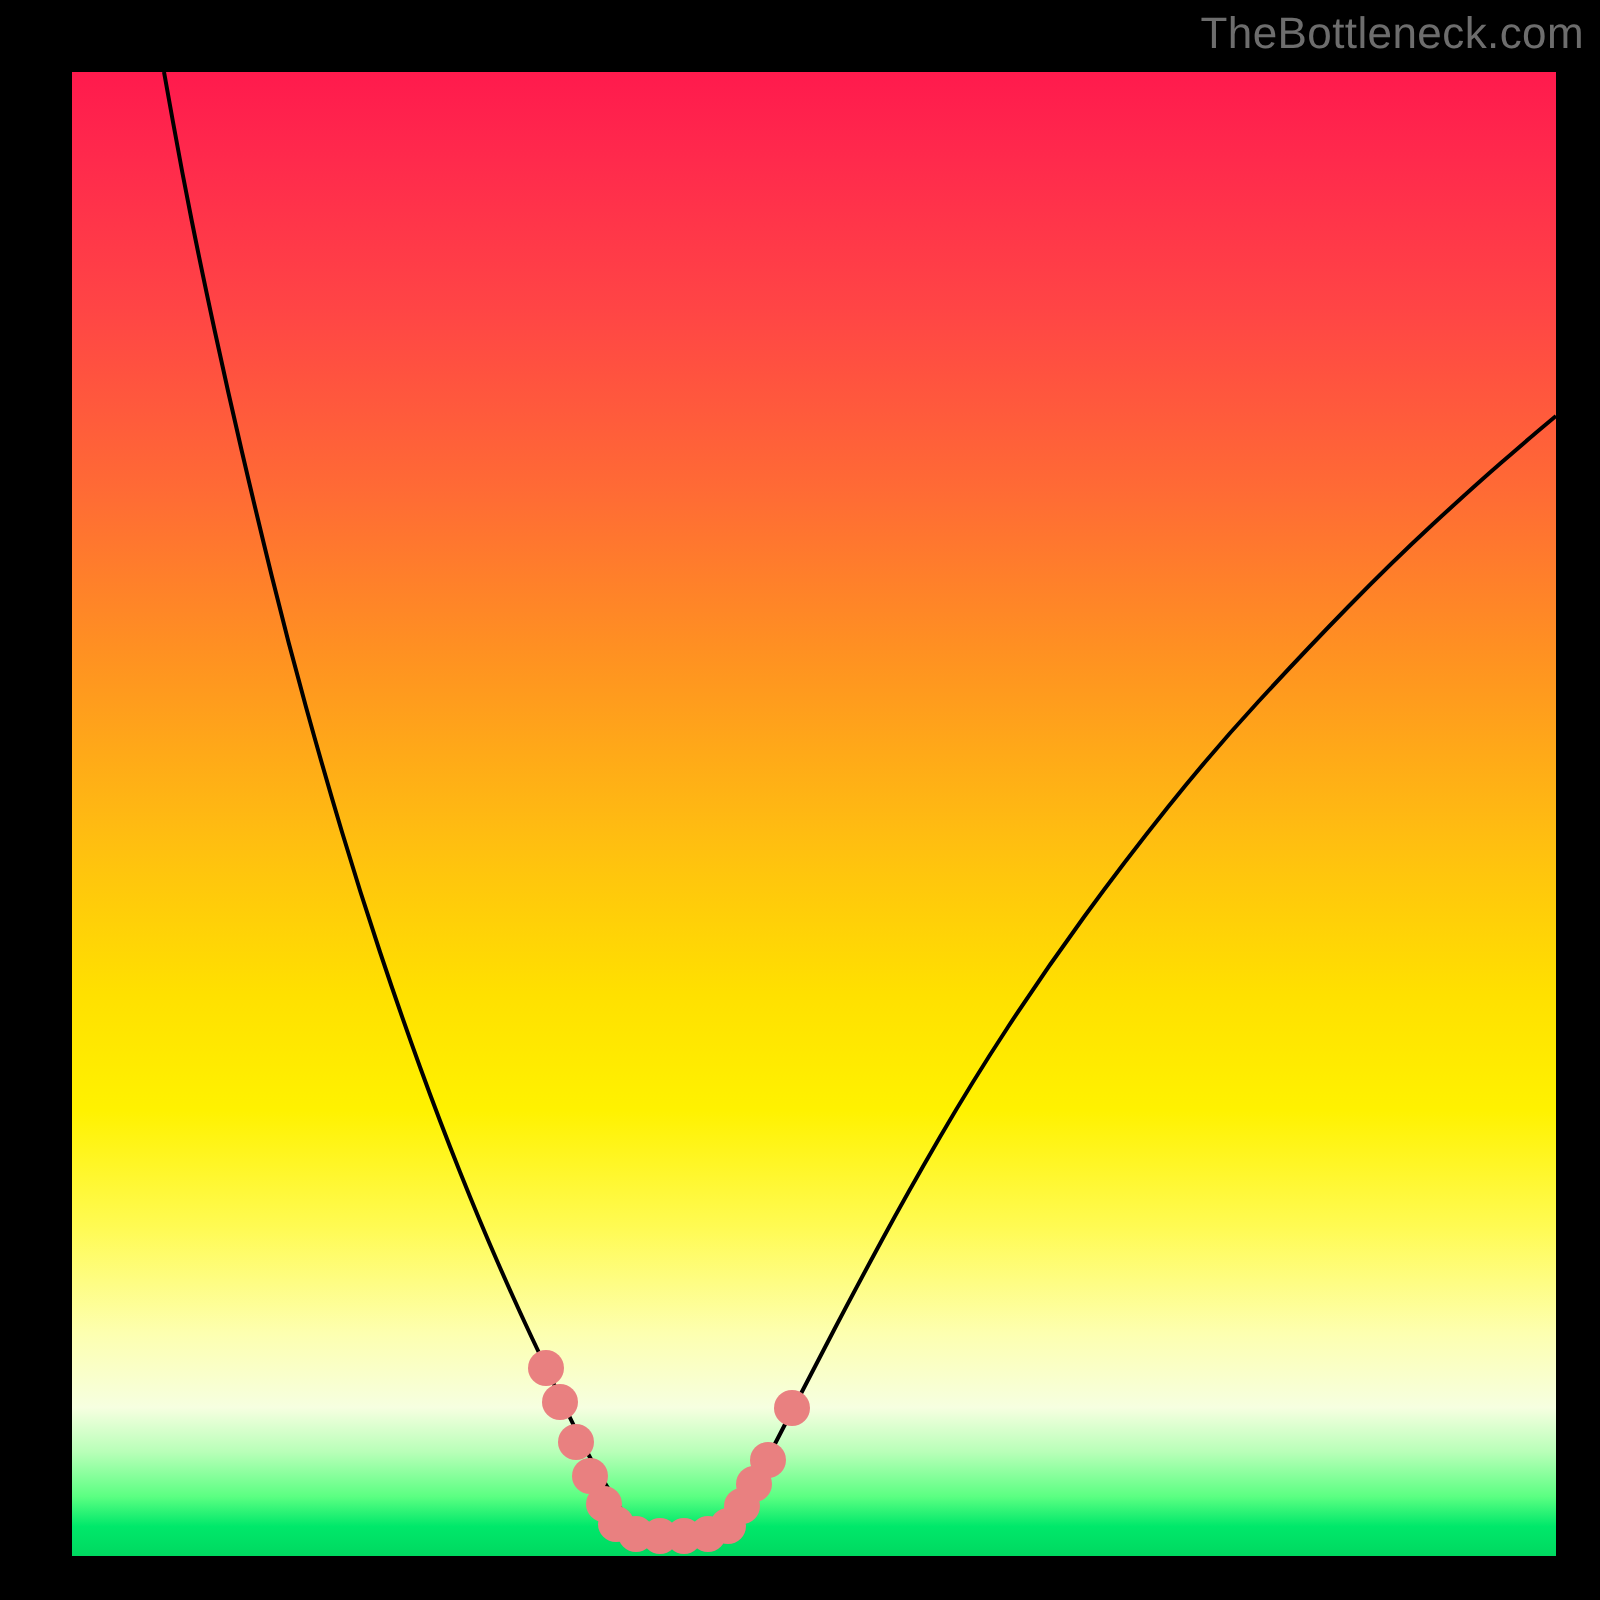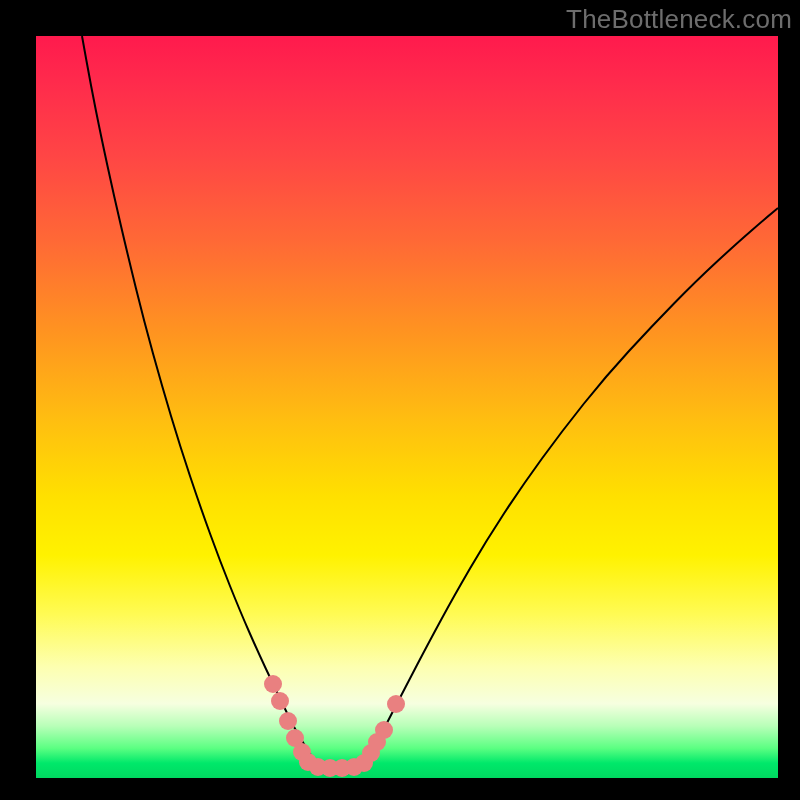--- a/index.html
+++ b/index.html
@@ -48,21 +48,21 @@
   }
   .svg-layer {
     position: absolute;
     left: 0; top: 0; width: 100%; height: 100%;
   }
   .watermark {
     position: absolute;
     top: 4px;
     right: 8px;
     color: #6d6d6d;
-    font-size: 26px;
+    font-size: 22px;
     letter-spacing: 0.2px;
     user-select: none;
   }
 </style>
 </head>
 <body>
 
 <div class="frame">
   <div class="plot-area">
     <div class="gradient"></div>

